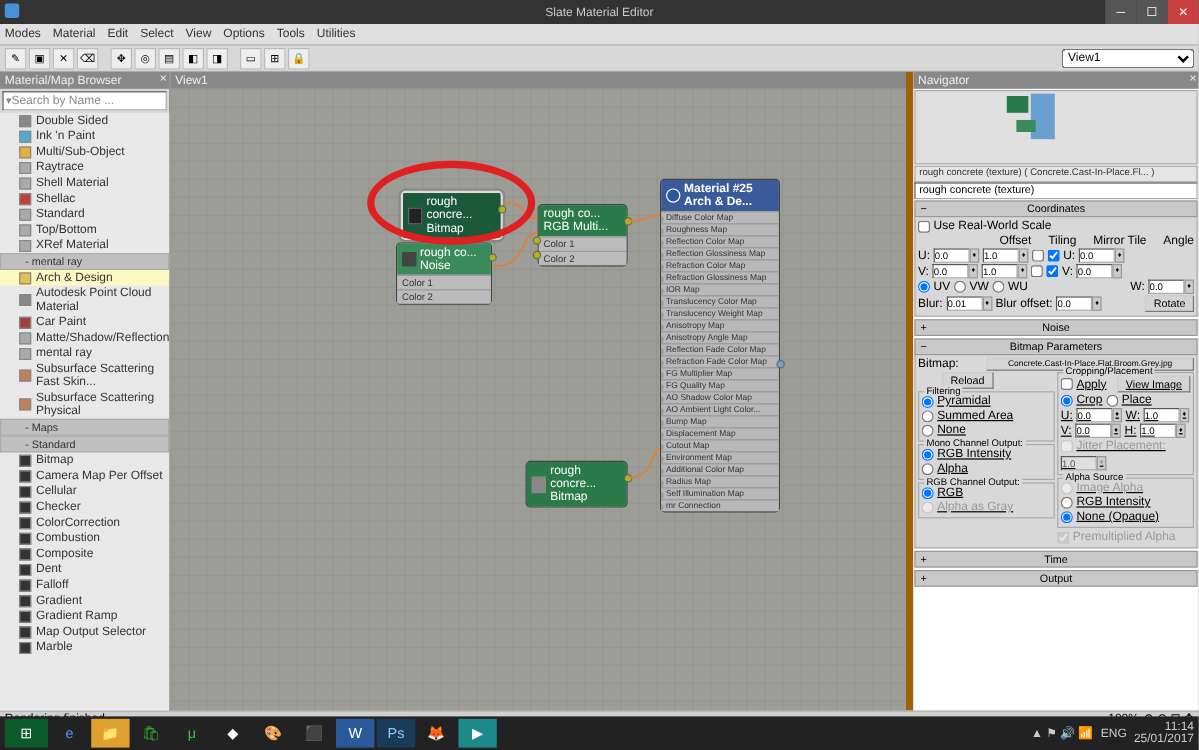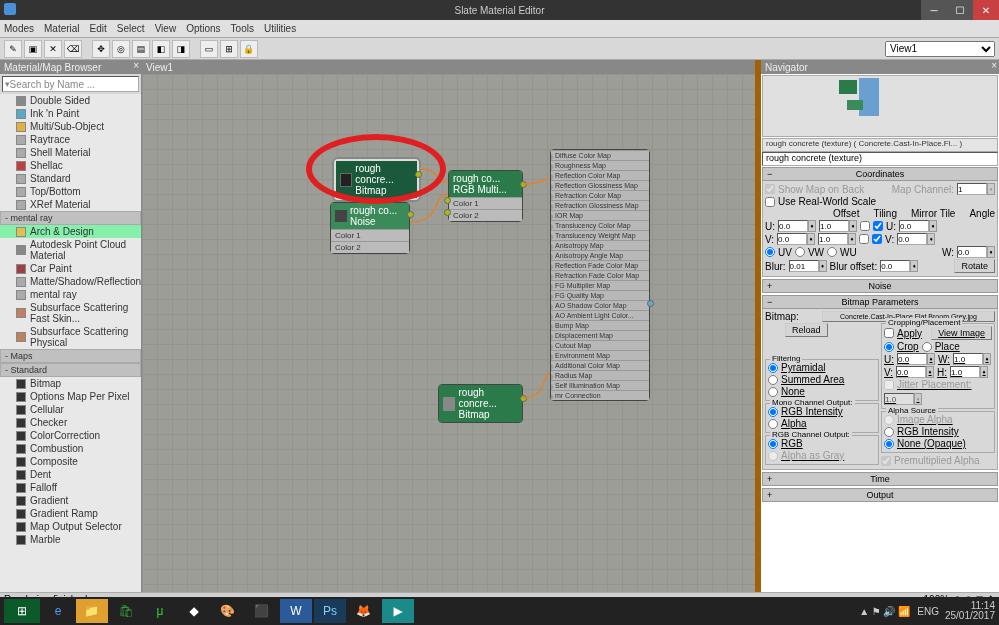--- a/index.html
+++ b/index.html
@@ -14,23 +14,23 @@
 .menubar span { color: #333; cursor: default; }
 .toolbar { height: 22px; background: #d8d8d8; border-bottom: 1px solid #aaa; display: flex; align-items: center; padding: 0 4px; gap: 2px; position: relative; }
 .toolbar .tb-btn { width: 18px; height: 18px; background: #eee; border: 1px solid #bbb; display: flex; align-items: center; justify-content: center; font-size: 9px; }
 .toolbar select { margin-left: auto; width: 110px; font-size: 10px; height: 16px; }
 .main { display: flex; height: 532px; }
 .browser { width: 142px; background: #d8d8d8; border-right: 1px solid #888; display: flex; flex-direction: column; }
 .panel-title { height: 14px; background: #888; color: #eee; font-size: 9px; padding-left: 4px; display: flex; align-items: center; position: relative; }
 .panel-title .x { position: absolute; right: 2px; top: 0; color: #eee; }
 .search { height: 16px; background: #fff; border: 1px inset #aaa; margin: 2px; padding: 0 2px; display: flex; align-items: center; color: #888; font-size: 9px; }
 .tree { flex: 1; background: #e8e8e8; overflow-y: auto; }
-.tree-sec { background: #c0c0c0; border: 1px solid #aaa; padding: 1px 4px; font-size: 9px; color: #333; }
+.tree-sec { background: #c0c0c0; border: 1px solid #aaa; padding: 1px 20px; font-size: 9px; color: #333; }
 .tree-item { display: flex; align-items: center; gap: 4px; padding: 1px 4px 1px 16px; font-size: 9px; color: #333; cursor: default; }
-.tree-item.sel { background: #86efac; }
+.tree-item.sel { background: #fef9c3; }
 .swatch { width: 10px; height: 10px; border: 1px solid #888; flex-shrink: 0; }
 .canvas-wrap { flex: 1; display: flex; flex-direction: column; }
 .canvas-tab { height: 14px; background: #888; color: #eee; font-size: 9px; padding-left: 4px; display: flex; align-items: center; }
 .canvas { flex: 1; background: #9d9d97; position: relative; overflow: hidden; background-image: linear-gradient(#94948e 1px, transparent 1px), linear-gradient(90deg, #94948e 1px, transparent 1px); background-size: 15px 15px; }
 .circle { position: absolute; left: 164px; top: 60px; width: 140px; height: 70px; border: 6px solid #e02020; border-radius: 50%; z-index: 10; pointer-events: none; }
 .node { position: absolute; border: 1px solid #444; border-radius: 4px; font-size: 8px; }
 .node-header { padding: 2px 4px; color: #fff; display: flex; align-items: center; gap: 3px; }
 .node-row { padding: 1px 4px; background: #bbb; border-top: 1px solid #999; font-size: 8px; color: #333; }
 .mat-node { left: 408px; top: 75px; width: 100px; }
 .mat-node .node-header { background: #3a5a9a; color: #fff; font-size: 8px; }
@@ -199,21 +199,21 @@
         </div>
       <div class="tree-sec">- Maps</div>
       <div class="tree-sec">- Standard</div>
       <div id="sec3">
           <div class="tree-item">
             <div class="swatch" style="background: rgb(51, 51, 51);"></div>
             <span>Bitmap</span>
           </div>
           <div class="tree-item">
             <div class="swatch" style="background: rgb(51, 51, 51);"></div>
-            <span>Options Map Per Pixel</span>
+            <span>Camera Map Per Offset</span>
           </div>
           <div class="tree-item">
             <div class="swatch" style="background: rgb(51, 51, 51);"></div>
             <span>Cellular</span>
           </div>
           <div class="tree-item">
             <div class="swatch" style="background: rgb(51, 51, 51);"></div>
             <span>Checker</span>
           </div>
           <div class="tree-item">
@@ -301,20 +301,24 @@
 
       <div class="node bitmap2">
         <div class="node-header">
             <div style="width:14px;height:14px;background:#888"></div>
             <div><span>rough concre...</span><br><span>Bitmap</span></div>
           </div>
         <div class="socket" style="right:-5px;top:10px"></div>
       </div>
 
       <div class="node mat-node">
+        <div class="node-header">
+            <div style="width:12px;height:12px;background:#2a5a9a;border-radius:50%;border:1px solid #fff"></div>
+            <div><b>Material #25</b><br><b>Arch &amp; De...</b></div>
+          </div>
         <div id="mat-slots">
             <div class="node-row">Diffuse Color Map</div>
             <div class="node-row">Roughness Map</div>
             <div class="node-row">Reflection Color Map</div>
             <div class="node-row">Reflection Glossiness Map</div>
             <div class="node-row">Refraction Color Map</div>
             <div class="node-row">Refraction Glossiness Map</div>
             <div class="node-row">IOR Map</div>
             <div class="node-row">Translucency Color Map</div>
             <div class="node-row">Translucency Weight Map</div>
@@ -349,29 +353,20 @@
       <div class="np-shape1"></div>
         <div class="np-shape2"></div>
         <div class="np-shape3"></div>
     </div>
     <div class="crumb">rough concrete (texture) ( Concrete.Cast-In-Place.Fl... )</div>
     <div class="field">rough concrete (texture)</div>
 
     <div class="rollout">
       <div class="roll-head">Coordinates</div>
       <div class="roll-body">
-        <div class="param-row" style="color:#999">
-          <input type="checkbox" checked="" disabled="" style="">
-            <span>Show Map on Back</span>
-          <span style="margin-left:auto">Map Channel:</span>
-          <span class="spin">
-              <input value="1" style="">
-              <span class="sb">♦</span>
-            </span>
-        </div>
         <div class="param-row">
             <input type="checkbox" style="">
             <span>Use Real-World Scale</span>
           </div>
         <div class="param-row" style="justify-content:flex-end;gap:14px;font-size:8px">
           <span>Offset</span>
             <span>Tiling</span>
             <span>Mirror Tile</span>
             <span>Angle</span>
         </div>
@@ -447,21 +442,21 @@
     <div class="rollout">
       <div class="roll-head">Bitmap Parameters</div>
       <div class="roll-body">
         <div class="param-row">
             <span>Bitmap:</span>
             <button class="btn" style="flex:1;font-size:7px;white-space:nowrap;overflow:hidden">Concrete.Cast-In-Place.Flat.Broom.Grey.jpg</button>
           </div>
         <div class="two-col">
           <div>
             <button class="btn">Reload</button>
-            <div class="grp" style="margin-top:22px">
+            <div class="grp" style="margin-top:2px">
                 <span class="grp-label">Filtering</span>
               <div class="param-row">
                   <input type="radio" checked="" style="">
                   <span>Pyramidal</span>
                 </div>
               <div class="param-row">
                   <input type="radio" style="">
                   <span>Summed Area</span>
                 </div>
               <div class="param-row">

